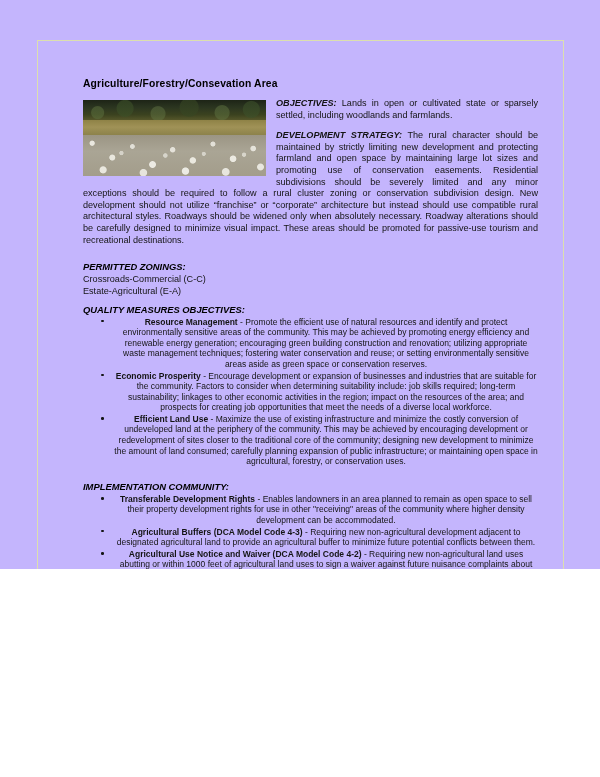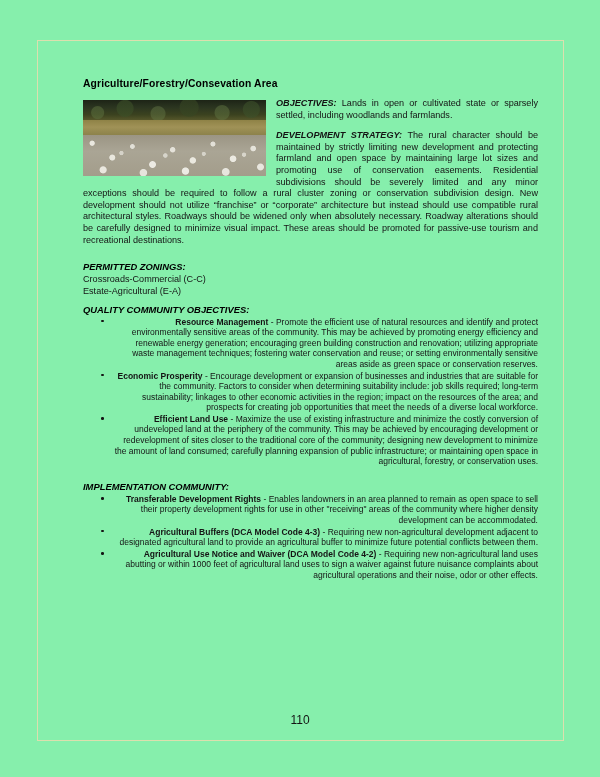--- a/index.html
+++ b/index.html
@@ -6,22 +6,22 @@
   html, body {
     margin: 0; padding: 0;
     width: 600px; height: 777px;
     background: #ffffff;
     font-family: "Liberation Sans", sans-serif;
     -webkit-font-smoothing: antialiased;
   }
   .page {
     position: relative;
     width: 600px;
-    height: 777px;
-    background: #86efac;
+    height: 569px;
+    background: #c4b5fd;
     overflow: hidden;
   }
   .page-border {
     position: absolute;
     left: 37px; top: 40px;
     width: 527px; height: 701px;
     border: 1px solid #dcdfae;
     pointer-events: none;
   }
   .content {
@@ -124,21 +124,21 @@
     margin: 2px 0 0 0;
     padding: 0;
   }
   ul.bullets > li {
     position: relative;
     padding-left: 31px;
     margin-bottom: 1px;
     font-size: 8.5px;
     line-height: 10.6px;
     color: #141414;
-    text-align: right;
+    text-align: center;
   }
   ul.bullets > li .dot {
     position: absolute;
     left: 18px;
     top: 3.2px;
     width: 2.6px; height: 2.6px;
     background: #141414;
     border-radius: 50%;
   }
   ul.bullets > li .term { font-weight: bold; }
@@ -179,21 +179,21 @@
     </div>
 
     <h2 class="section">PERMITTED ZONINGS:</h2>
     <div class="zonings">
       <div class="zoning-col">
         <div>Crossroads-Commercial (C-C)</div>
         <div>Estate-Agricultural (E-A)</div>
       </div>
     </div>
 
-    <h2 class="section">QUALITY COMMUNITY OBJECTIVES:</h2>
+    <h2 class="section">QUALITY MEASURES OBJECTIVES:</h2>
     <ul class="bullets">
       <li><span class="dot"></span><span class="term">Resource Management</span><span> - Promote the efficient use of natural resources and identify and protect environmentally sensitive areas of the community. This may be achieved by promoting energy efficiency and renewable energy generation; encouraging green building construction and renovation; utilizing appropriate waste management techniques; fostering water conservation and reuse; or setting environmentally sensitive areas aside as green space or conservation reserves.</span></li>
       <li><span class="dot"></span><span class="term">Economic Prosperity</span><span> - Encourage development or expansion of businesses and industries that are suitable for the community. Factors to consider when determining suitability include: job skills required; long-term sustainability; linkages to other economic activities in the region; impact on the resources of the area; and prospects for creating job opportunities that meet the needs of a diverse local workforce.</span></li>
       <li><span class="dot"></span><span class="term">Efficient Land Use</span><span> - Maximize the use of existing infrastructure and minimize the costly conversion of undeveloped land at the periphery of the community. This may be achieved by encouraging development or redevelopment of sites closer to the traditional core of the community; designing new development to minimize the amount of land consumed; carefully planning expansion of public infrastructure; or maintaining open space in agricultural, forestry, or conservation uses.</span></li>
     </ul>
 
     <div class="spacer-sm"></div>
 
     <h2 class="section">IMPLEMENTATION COMMUNITY:</h2>
     <ul class="bullets">

